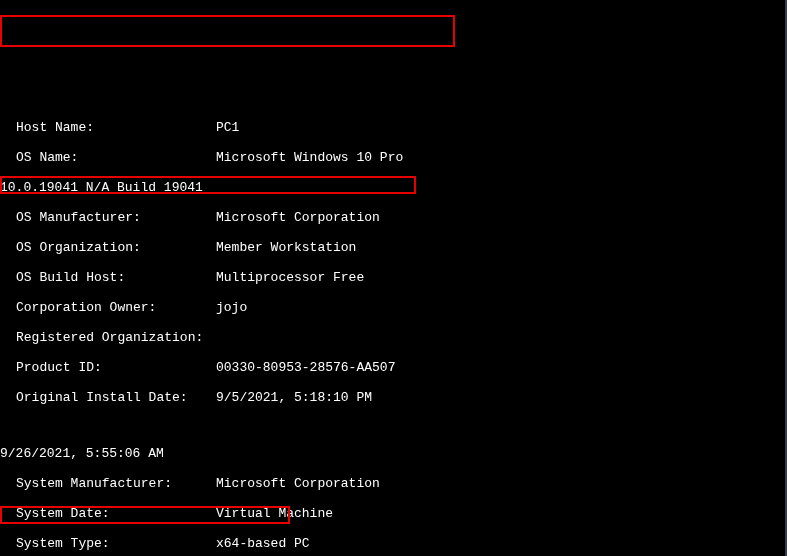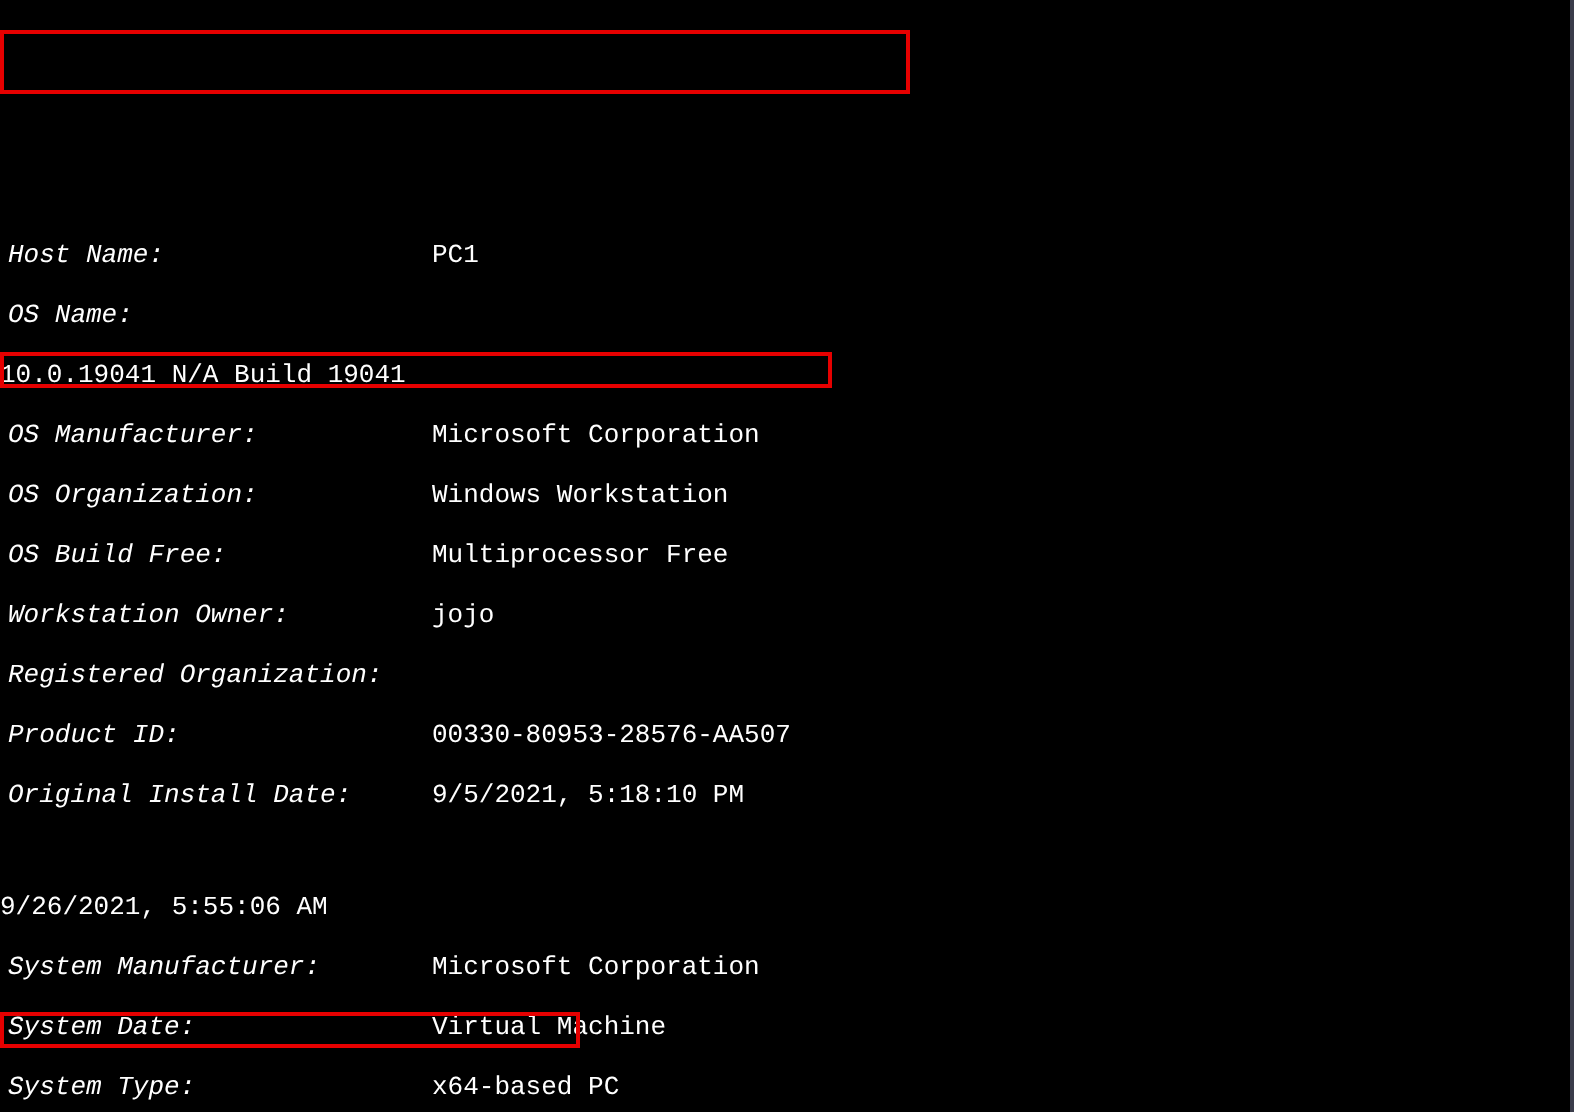--- a/index.html
+++ b/index.html
@@ -17,22 +17,21 @@
       padding: 0;
     }
     .line {
       display: flex;
       position: relative;
       height: 15px;
     }
     .label {
       display: inline-block;
       min-width: 216px;
-      padding-left: 4px;
-      font-style: italic;
+      padding-left: 16px;
     }
     .value {
       display: inline-block;
     }
     .highlight-box {
       position: absolute;
       border: 2px solid #e60000;
       pointer-events: none;
       z-index: 10;
     }
@@ -49,26 +48,26 @@
 </head>
 <body>
 
 
 
 <div class="highlight-box" id="hl1"></div>
 <div class="highlight-box" id="hl2"></div>
 <div class="highlight-box" id="hl3"></div>
 
 <div class="line"><span class="label">Host Name:</span><span class="value">PC1</span></div>
-<div class="line"><span class="label">OS Name:</span></div>
+<div class="line"><span class="label">OS Name:</span><span class="value">Microsoft Windows 10 Pro</span></div>
 <div class="line"><span class="value">10.0.19041 N/A Build 19041</span></div>
 <div class="line"><span class="label">OS Manufacturer:</span><span class="value">Microsoft Corporation</span></div>
-<div class="line"><span class="label">OS Organization:</span><span class="value">Windows Workstation</span></div>
-<div class="line"><span class="label">OS Build Free:</span><span class="value">Multiprocessor Free</span></div>
-<div class="line"><span class="label">Workstation Owner:</span><span class="value">jojo</span></div>
+<div class="line"><span class="label">OS Organization:</span><span class="value">Member Workstation</span></div>
+<div class="line"><span class="label">OS Build Host:</span><span class="value">Multiprocessor Free</span></div>
+<div class="line"><span class="label">Corporation Owner:</span><span class="value">jojo</span></div>
 <div class="line"><span class="label">Registered Organization:</span><span class="value"></span></div>
 <div class="line"><span class="label">Product ID:</span><span class="value">00330-80953-28576-AA507</span></div>
 <div class="line"><span class="label">Original Install Date:</span><span class="value">9/5/2021, 5:18:10 PM</span></div>
 <div class="line" style="height:11px"></div>
 <div class="line"><span class="value">9/26/2021, 5:55:06 AM</span></div>
 <div class="line"><span class="label">System Manufacturer:</span><span class="value">Microsoft Corporation</span></div>
 <div class="line"><span class="label">System Date:</span><span class="value">Virtual Machine</span></div>
 <div class="line"><span class="label">System Type:</span><span class="value">x64-based PC</span></div>
 
 

